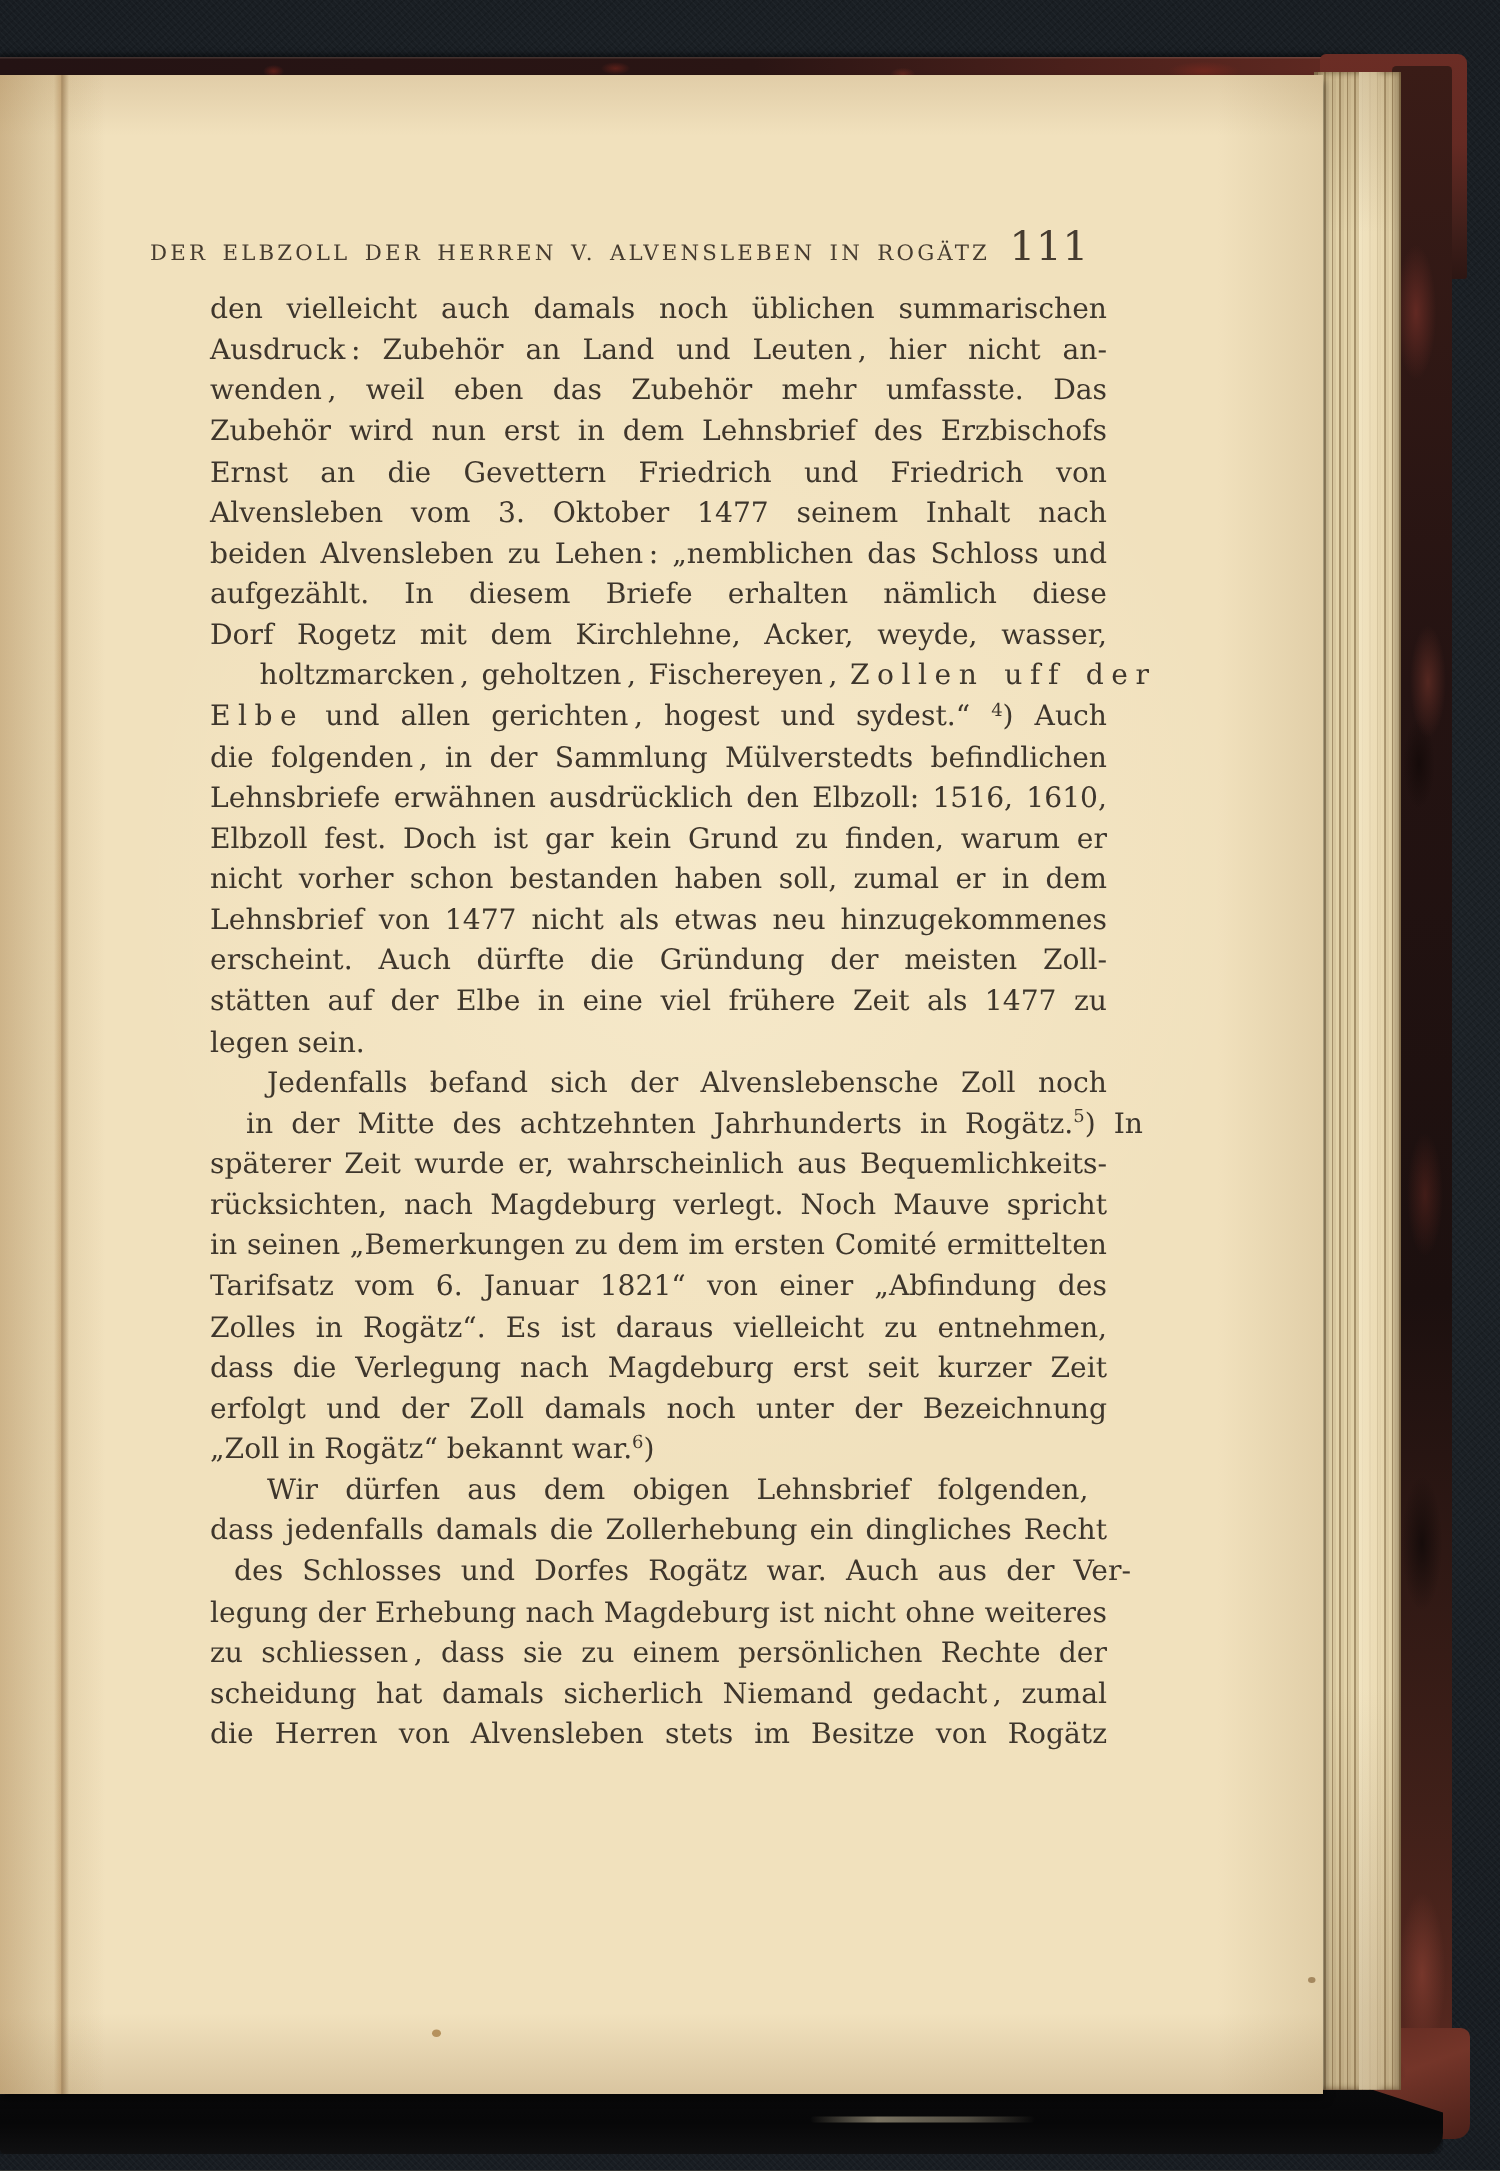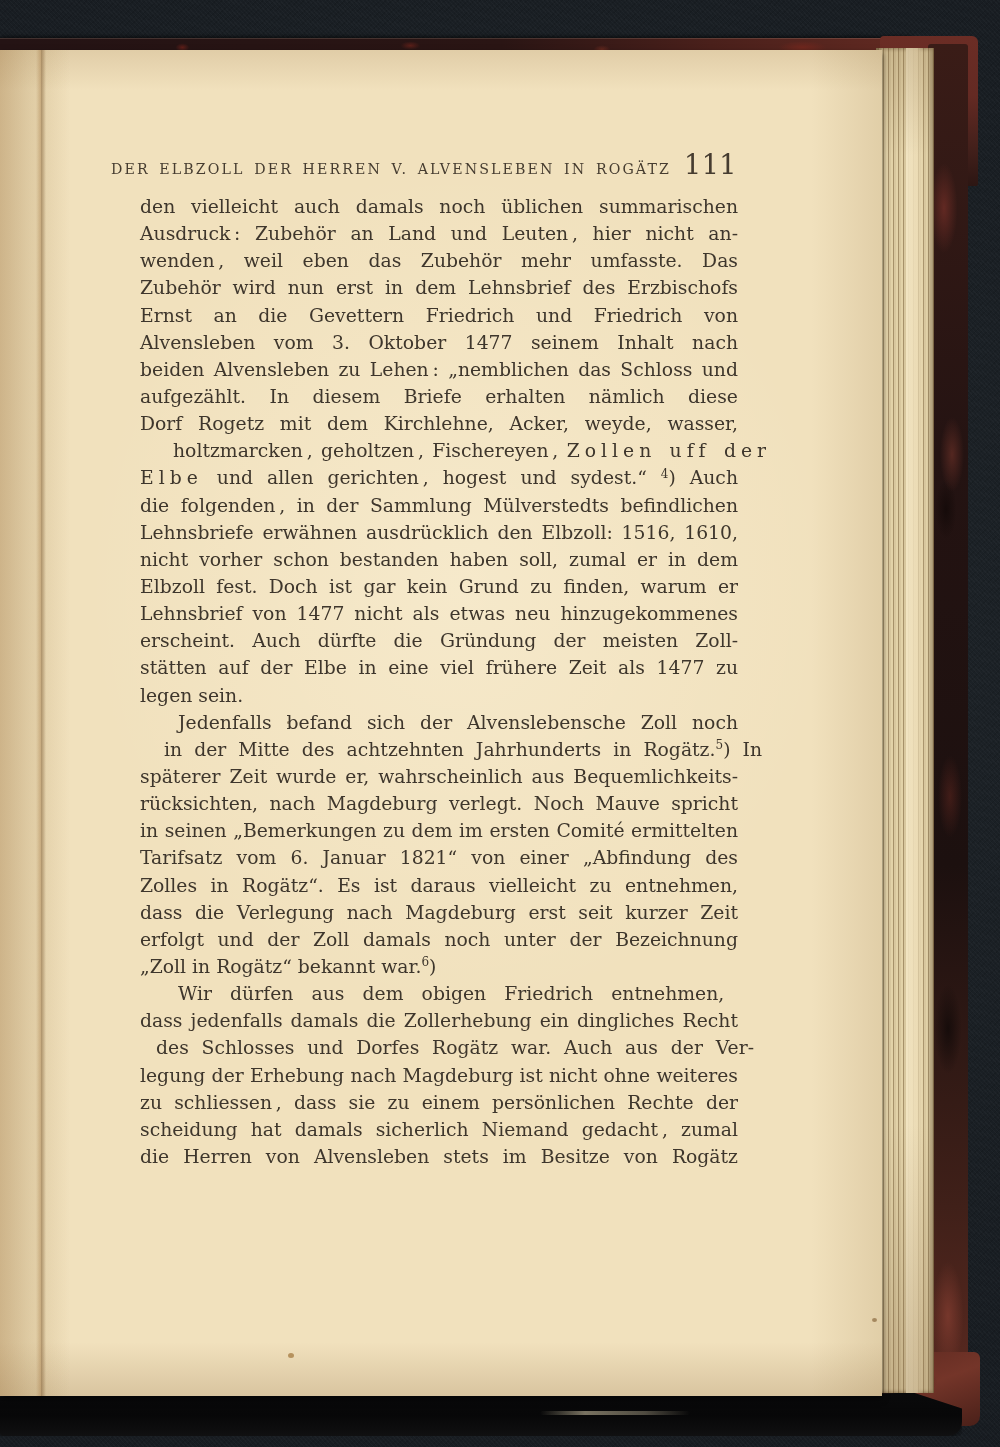--- a/index.html
+++ b/index.html
@@ -67,21 +67,21 @@
       #f1e1bd;
     box-shadow:0 3px 6px rgba(0,0,0,.55);}
   .crease{position:absolute;left:36px;top:0;width:10px;height:100%;
     background:
       linear-gradient(90deg, rgba(0,0,0,0) 0%, rgba(170,130,80,.45) 45%, rgba(120,85,45,.5) 52%, rgba(0,0,0,0) 100%);
     filter:blur(.4px);}
   .crease-shade{position:absolute;left:0;top:0;width:70px;height:100%;
     background:linear-gradient(90deg, rgba(175,140,90,.25) 0%, rgba(205,175,120,.18) 45%, rgba(0,0,0,0) 100%);}
   .speck{position:absolute;border-radius:50%;}
   
-  .running-head{position:absolute;left:139px;top:149px;width:598px;display:flex;
+  .running-head{position:absolute;left:128px;top:149px;width:598px;display:flex;
     justify-content:flex-end;align-items:baseline;gap:13px;color:#463c30;}
   .rh-title{font-size:14.2px;letter-spacing:2.1px;word-spacing:3px;white-space:nowrap;}
   .rh-num{font-size:27px;letter-spacing:.5px;}
   #textblock{position:absolute;left:140px;top:193px;width:598px;color:#3e362c;
     font-size:18.8px;}
   .line{height:27.15px;line-height:27.15px;white-space:nowrap;overflow:visible;}
   .line.indent{padding-left:38px;}
   .sperr{letter-spacing:5px;}
   .sup{font-size:12px;position:relative;top:-6.5px;letter-spacing:0;}
   .ln{display:inline-block;white-space:nowrap;}
@@ -121,37 +121,37 @@
       <div class="line"><span class="ln" style="word-spacing: 5.98047px;"><span>Zubehör wird nun erst in dem Lehnsbrief des Erzbischofs</span></span></div>
       <div class="line"><span class="ln" style="word-spacing: 15.5625px;"><span>Ernst an die Gevettern Friedrich und Friedrich von</span></span></div>
       <div class="line"><span class="ln" style="word-spacing: 12.5112px;"><span>Alvensleben vom 3. Oktober 1477 seinem Inhalt nach</span></span></div>
       <div class="line"><span class="ln" style="word-spacing: 3.38839px;"><span>beiden Alvensleben zu Lehen : „nemblichen das Schloss und</span></span></div>
       <div class="line"><span class="ln" style="word-spacing: 17.5182px;"><span>aufgezählt. In diesem Briefe erhalten nämlich diese</span></span></div>
       <div class="line"><span class="ln" style="word-spacing: 9.80357px; text-align: center;"><span>Dorf Rogetz mit dem Kirchlehne, Acker, weyde, wasser,</span></span></div>
       <div class="line"><span class="ln" style="word-spacing: 2.3625px; margin-left: 33px;"><span>holtzmarcken , geholtzen , Fischereyen , </span><span class="sperr">Zollen uff der</span></span></div>
       <div class="line"><span class="ln" style="word-spacing: 8.02344px;"><span class="sperr">Elbe</span><span> und allen gerichten , hogest und sydest.“ </span><span class="sup">4</span><span>) Auch</span></span></div>
       <div class="line"><span class="ln" style="word-spacing: 5.54948px;"><span>die folgenden , in der Sammlung Mülverstedts befindlichen</span></span></div>
       <div class="line"><span class="ln" style="word-spacing: 2.86458px;"><span>Lehnsbriefe erwähnen ausdrücklich den Elbzoll: 1516, 1610,</span></span></div>
+      <div class="line"><span class="ln" style="word-spacing: 5.28906px;"><span>Elbzoll fest. Doch ist gar kein Grund zu finden, warum er</span></span></div>
       <div class="line"><span class="ln" style="word-spacing: 4.97917px;"><span>nicht vorher schon bestanden haben soll, zumal er in dem</span></span></div>
-      <div class="line"><span class="ln" style="word-spacing: 5.28906px;"><span>Elbzoll fest. Doch ist gar kein Grund zu finden, warum er</span></span></div>
       <div class="line"><span class="ln" style="word-spacing: 4.04464px;"><span>Lehnsbrief von 1477 nicht als etwas neu hinzugekommenes</span></span></div>
       <div class="line"><span class="ln" style="word-spacing: 11.2031px;"><span>erscheint. Auch dürfte die Gründung der meisten Zoll-</span></span></div>
       <div class="line"><span class="ln" style="word-spacing: 5.68892px;"><span>stätten auf der Elbe in eine viel frühere Zeit als 1477 zu</span></span></div>
       <div class="line para-end"><span class="ln"><span>legen sein.</span></span></div>
       <div class="line indent"><span class="ln" style="word-spacing: 8.92969px;"><span>Jedenfalls befand sich der Alvenslebensche Zoll noch</span></span></div>
       <div class="line"><span class="ln" style="word-spacing: 6.05273px; margin-left: 24px;"><span>in der Mitte des achtzehnten Jahrhunderts in Rogätz.</span><span class="sup">5</span><span>) In</span></span></div>
       <div class="line"><span class="ln" style="word-spacing: 2.92969px;"><span>späterer Zeit wurde er, wahrscheinlich aus Bequemlichkeits-</span></span></div>
       <div class="line"><span class="ln" style="word-spacing: 5.47135px;"><span>rücksichten, nach Magdeburg verlegt. Noch Mauve spricht</span></span></div>
       <div class="line"><span class="ln" style="word-spacing: 0.552734px;"><span>in seinen „Bemerkungen zu dem im ersten Comité ermittelten</span></span></div>
       <div class="line"><span class="ln" style="word-spacing: 8.16797px;"><span>Tarifsatz vom 6. Januar 1821“ von einer „Abfindung des</span></span></div>
       <div class="line"><span class="ln" style="word-spacing: 7.44727px;"><span>Zolles in Rogätz“. Es ist daraus vielleicht zu entnehmen,</span></span></div>
       <div class="line"><span class="ln" style="word-spacing: 6.61719px;"><span>dass die Verlegung nach Magdeburg erst seit kurzer Zeit</span></span></div>
       <div class="line"><span class="ln" style="word-spacing: 7.61328px;"><span>erfolgt und der Zoll damals noch unter der Bezeichnung</span></span></div>
       <div class="line para-end"><span class="ln"><span>„Zoll in Rogätz“ bekannt war.</span><span class="sup">6</span><span>)</span></span></div>
-      <div class="line indent"><span class="ln" style="word-spacing: 12.1615px;"><span>Wir dürfen aus dem obigen Friedrich entnehmen,</span></span></div>
+      <div class="line indent"><span class="ln" style="word-spacing: 12.1615px;"><span>Wir dürfen aus dem obigen Lehnsbrief folgenden,</span></span></div>
       <div class="line"><span class="ln" style="word-spacing: 2.09152px;"><span>dass jedenfalls damals die Zollerhebung ein dingliches Recht</span></span></div>
       <div class="line"><span class="ln" style="word-spacing: 6.83681px; margin-left: 16px;"><span>des Schlosses und Dorfes Rogätz war. Auch aus der Ver-</span></span></div>
       <div class="line"><span class="ln" style="word-spacing: 0.292969px;"><span>legung der Erhebung nach Magdeburg ist nicht ohne weiteres</span></span></div>
       <div class="line"><span class="ln" style="word-spacing: 6.20312px;"><span>zu schliessen , dass sie zu einem persönlichen Rechte der</span></span></div>
       <div class="line"><span class="ln" style="word-spacing: 7.15885px;"><span>scheidung hat damals sicherlich Niemand gedacht , zumal</span></span></div>
       <div class="line"><span class="ln" style="word-spacing: 8.06055px;"><span>die Herren von Alvensleben stets im Besitze von Rogätz</span></span></div>
     </div>
 </div>
 
 </body></html>

